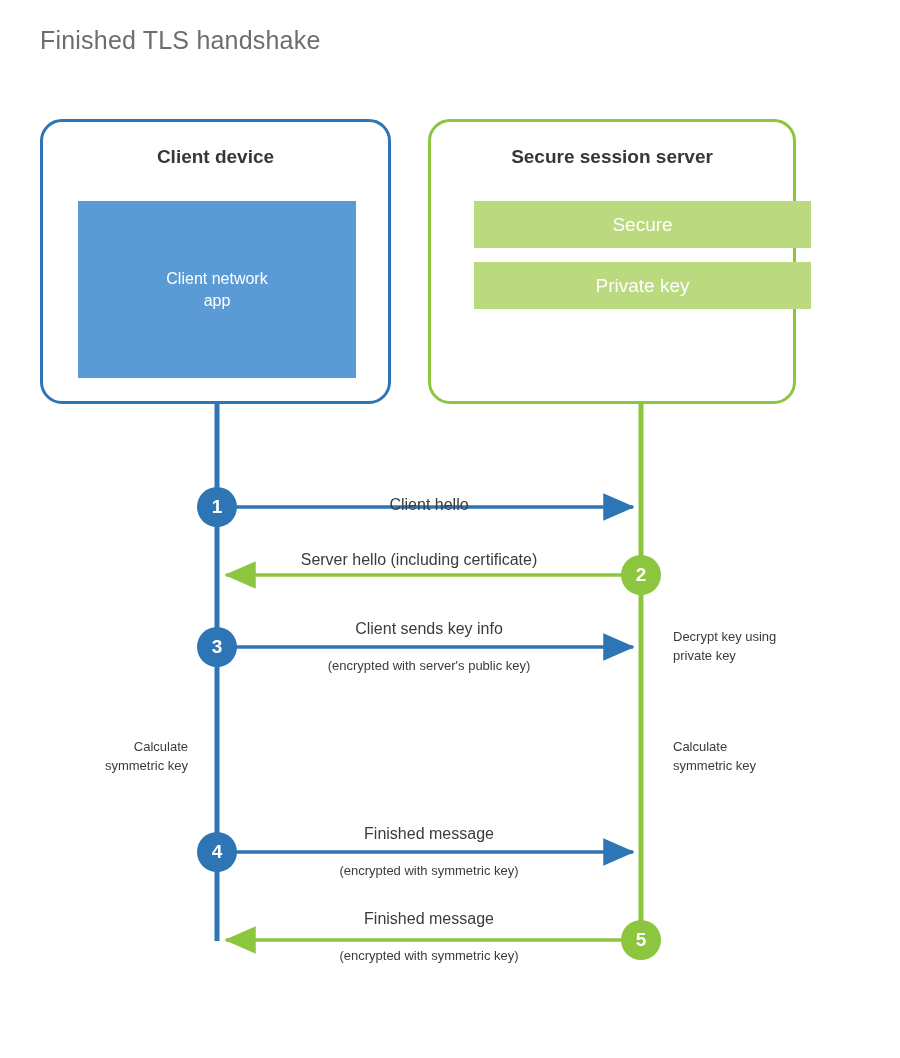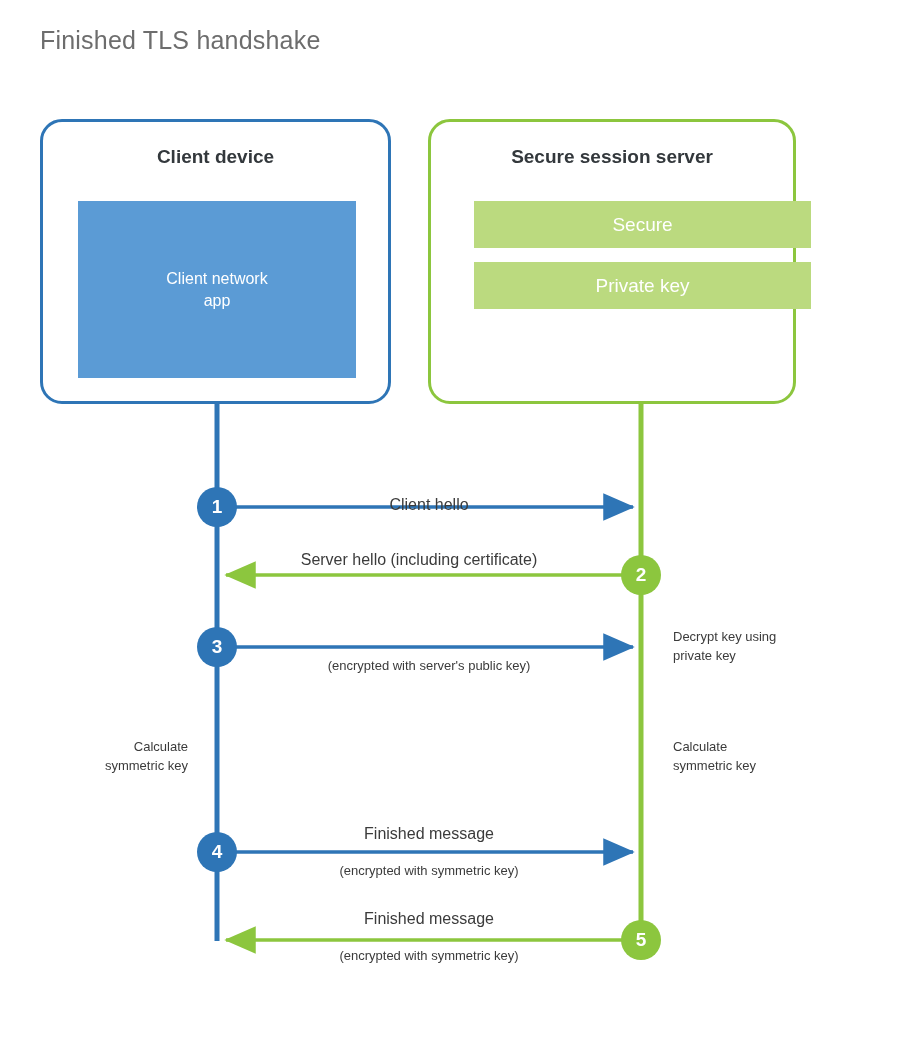--- a/index.html
+++ b/index.html
@@ -211,20 +211,21 @@
   <div class="step-circle blue" style="left:197px; top:487px;">1</div>
   <div class="step-circle green" style="left:621px; top:555px;">2</div>
   <div class="step-circle blue" style="left:197px; top:627px;">3</div>
   <div class="step-circle blue" style="left:197px; top:832px;">4</div>
   <div class="step-circle green" style="left:621px; top:920px;">5</div>
 
   <div class="msg-label" style="left:229px; top:468px; width:400px;margin-top:28px;">Client hello</div>
 
   <div class="msg-label" style="left:229px; top:551px; width:380px;">Server hello (including certificate)</div>
 
+  <div class="msg-label" style="left:229px; top:620px; width:400px;">Client sends key info</div>
   <div class="msg-sub" style="left:229px; top:658px; width:400px;">(encrypted with server's public key)</div>
 
   <div class="msg-label" style="left:229px; top:825px; width:400px;">Finished message</div>
   <div class="msg-sub" style="left:229px; top:863px; width:400px;">(encrypted with symmetric key)</div>
 
   <div class="msg-label" style="left:229px; top:910px; width:400px;">Finished message</div>
   <div class="msg-sub" style="left:229px; top:948px; width:400px;">(encrypted with symmetric key)</div>
 
   <div class="side-note left-align" style="left:673px; top:628px; width:200px;">Decrypt key using
 private key</div>

